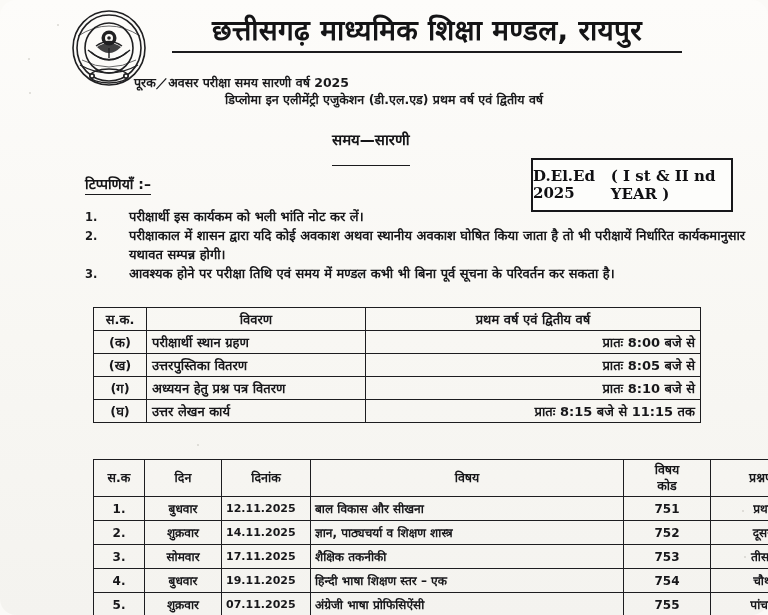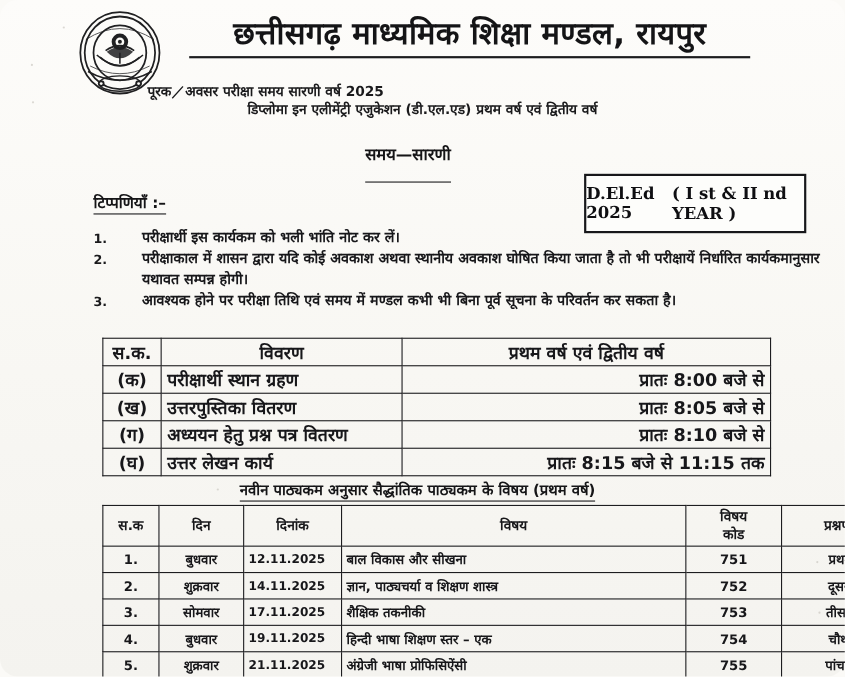--- a/index.html
+++ b/index.html
@@ -162,21 +162,21 @@
     position: absolute;
     left: 93px;
     top: 307px;
     width: 574px;
     border-collapse: collapse;
     table-layout: fixed;
   }
   .table1 td, .table1 th {
     border: 1.3px solid #1d1d20;
     padding: 1px 5px;
-    font-size: 16px;
+    font-size: 13px;
     font-weight: 600;
     color: #17171a;
     height: 20px;
     vertical-align: middle;
   }
   .table1 th {
     font-weight: 700;
     text-align: center;
   }
   .t1-c1 { width: 42px;  text-align: center; }
@@ -340,21 +340,20 @@
         <td class="t1-c3">प्रातः 8:10 बजे से</td>
       </tr>
       <tr>
         <td class="t1-c1">(घ)</td>
         <td class="t1-c2">उत्तर लेखन कार्य</td>
         <td class="t1-c3">प्रातः 8:15 बजे से 11:15 तक</td>
       </tr>
     </tbody>
   </table>
 
-  <div class="t2-heading">नवीन पाठ्यकम अनुसार सैद्धांतिक पाठ्यकम के विषय  (प्रथम वर्ष)</div>
 
   <table class="table2">
     <thead>
       <tr>
         <th class="t2-c1">स.क</th>
         <th class="t2-c2">दिन</th>
         <th class="t2-c3">दिनांक</th>
         <th class="t2-c4">विषय</th>
         <th class="t2-c5">
           <span>विषय</span><br>
@@ -392,21 +391,21 @@
         <td class="t2-c1">4.</td>
         <td class="t2-c2">बुधवार</td>
         <td class="t2-c3 datecell">19.11.2025</td>
         <td class="t2-c4">हिन्दी भाषा शिक्षण स्तर – एक</td>
         <td class="t2-c5 codecell">754</td>
         <td class="t2-c6">चौथा</td>
       </tr>
       <tr>
         <td class="t2-c1">5.</td>
         <td class="t2-c2">शुक्रवार</td>
-        <td class="t2-c3 datecell">21.11.2025</td>
+        <td class="t2-c3 datecell">07.11.2025</td>
         <td class="t2-c4">अंग्रेजी भाषा प्रोफिसिऐंसी</td>
         <td class="t2-c5 codecell">755</td>
         <td class="t2-c6">पांचवा</td>
       </tr>
 
     </tbody>
   </table>
 
   <div class="speck" style="left:28px;top:58px;width:2px;height:2px;"></div>
   <div class="speck" style="left:57px;top:24px;width:2px;height:2px;"></div>

